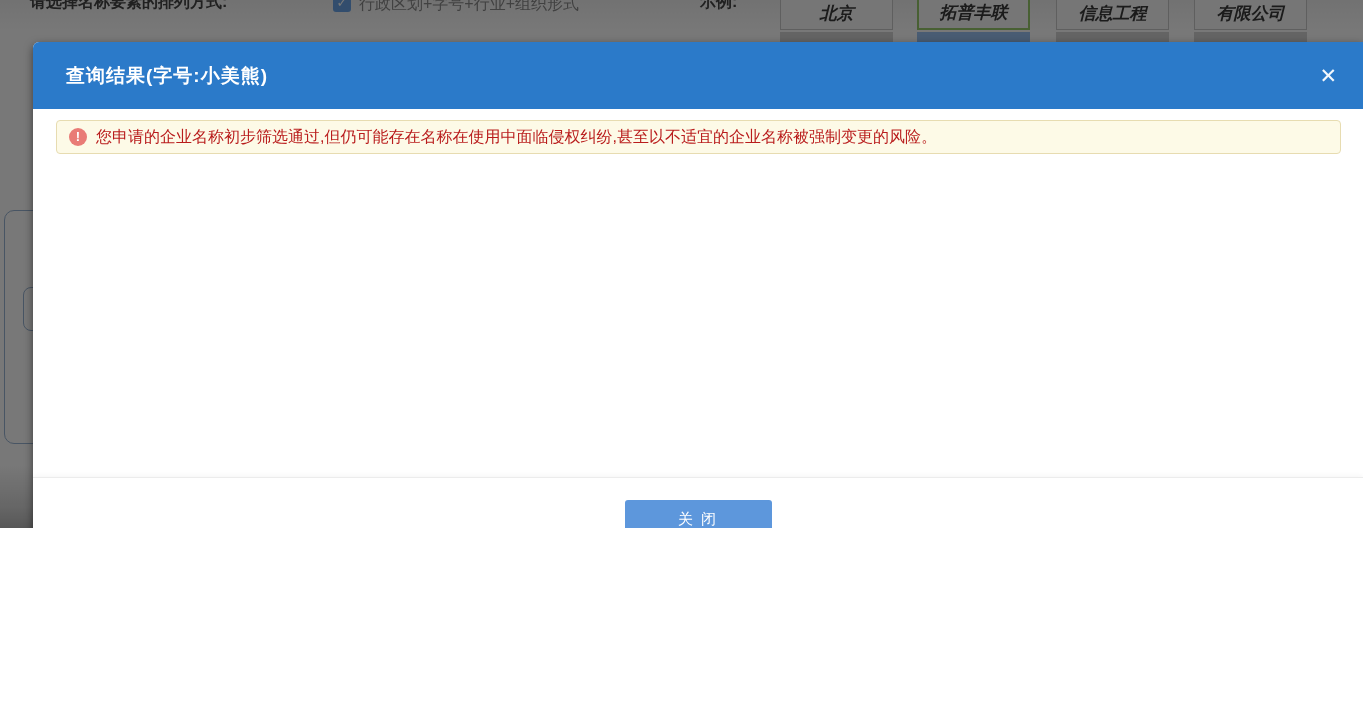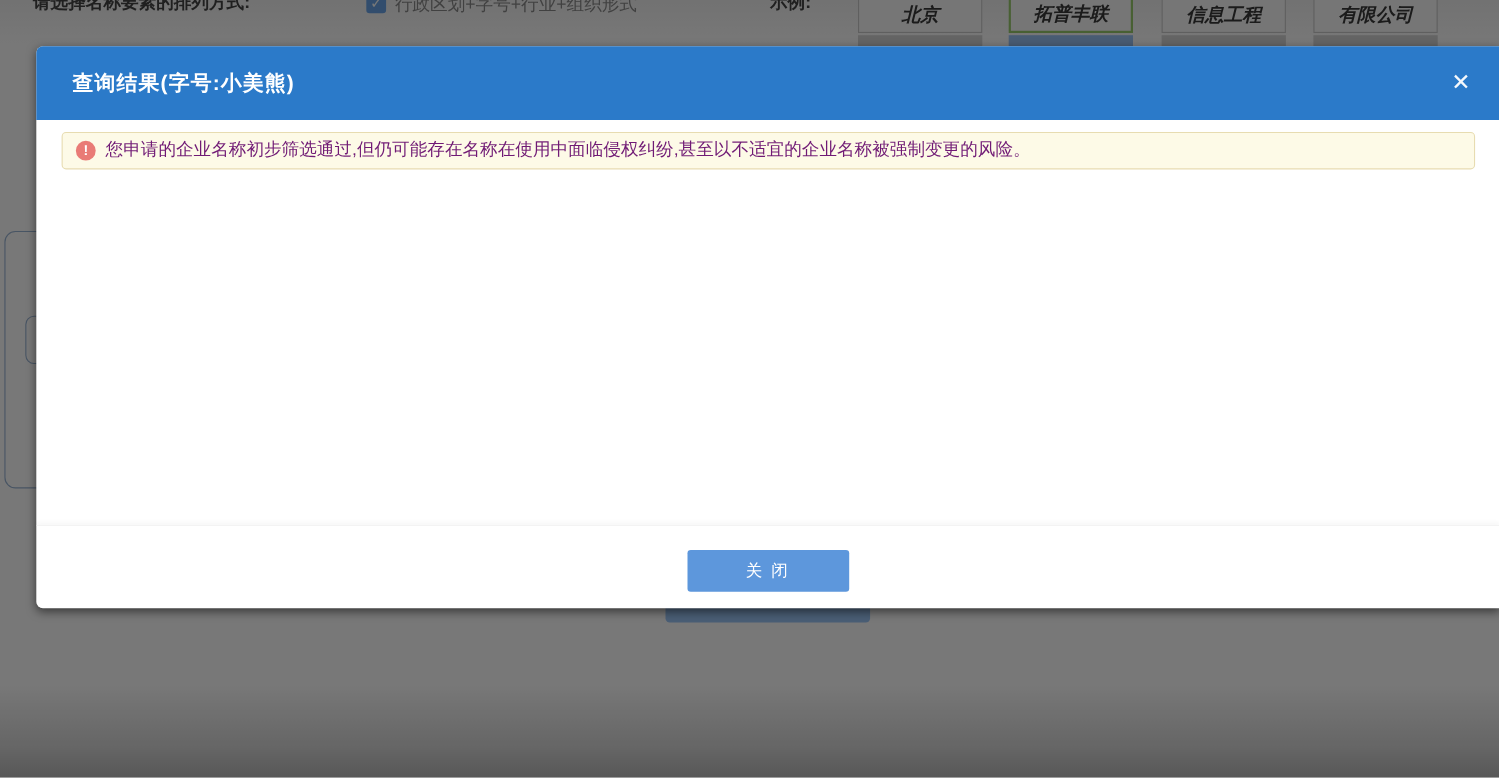--- a/index.html
+++ b/index.html
@@ -3,21 +3,21 @@
 <meta charset="utf-8">
 <style>
   * { margin: 0; padding: 0; box-sizing: border-box; }
   html, body { width: 1363px; height: 707px; }
   body {
     font-family: "Liberation Sans", "DejaVu Sans", sans-serif;
     position: relative;
     overflow: hidden;
     background: #fff;
   }
-  .stage { position: absolute; inset: 0; width: 1363px; height: 707px; overflow: hidden; text-decoration: underline; }
+  .stage { position: absolute; inset: 0; width: 1363px; height: 528px; overflow: hidden; text-decoration: underline; }
 
   
   .bg-page {
     position: absolute; inset: 0;
     background: linear-gradient(#f2f2f2 0%, #ffffff 6%, #ffffff 88%, #d9d9d9 96%, #b9b9b9 100%);
   }
   .bg-form-label {
     position: absolute; left: 30px; top: -8px;
     font-size: 16px; font-weight: bold; color: #444; white-space: nowrap;
   }
@@ -89,21 +89,21 @@
   .alert-warning {
     display: flex; align-items: center;
     background: #fdfae7; border: 1px solid #e7dcb1; border-radius: 4px;
     padding: 6px 12px; min-height: 33px;
   }
   .alert-icon {
     flex: 0 0 18px; width: 18px; height: 18px; border-radius: 50%;
     background: #e97b76; color: #ffffff; font-weight: bold; font-size: 13px;
     line-height: 18px; text-align: center; margin-right: 9px;
   }
-  .alert-text { color: #701a75; font-size: 16px; line-height: 20px; }
+  .alert-text { color: #b91c1c; font-size: 16px; line-height: 20px; }
   .modal-footer {
     flex: 0 0 76px; border-top: 1px solid #ececec;
     box-shadow: 0 -2px 4px rgba(0,0,0,0.03);
     display: flex; align-items: flex-start; justify-content: center;
     padding-top: 22px; border-radius: 0 0 0 6px;
   }
   .btn-close-modal {
     width: 147px; height: 38px; background: #5d97dc; border: none; border-radius: 3px;
     color: #ffffff; font-size: 15px; font-family: "Liberation Sans", sans-serif;
     letter-spacing: 2px; cursor: pointer;

